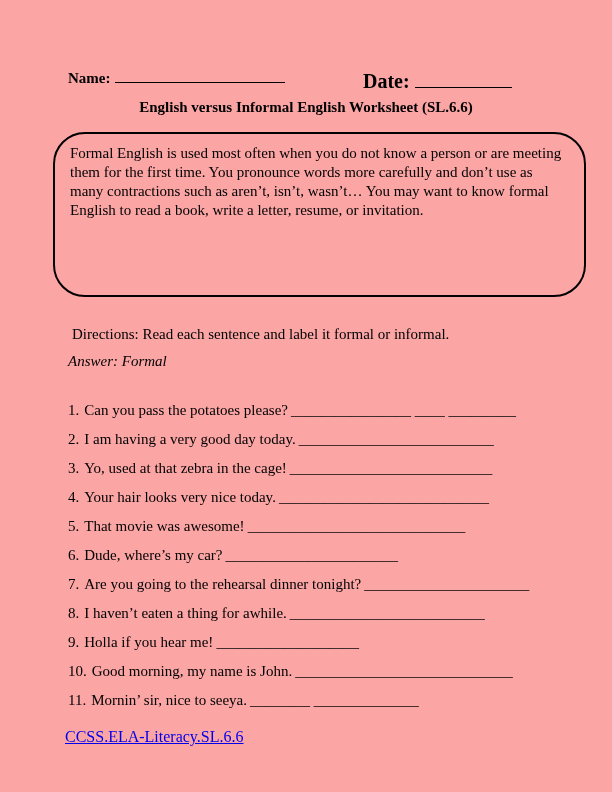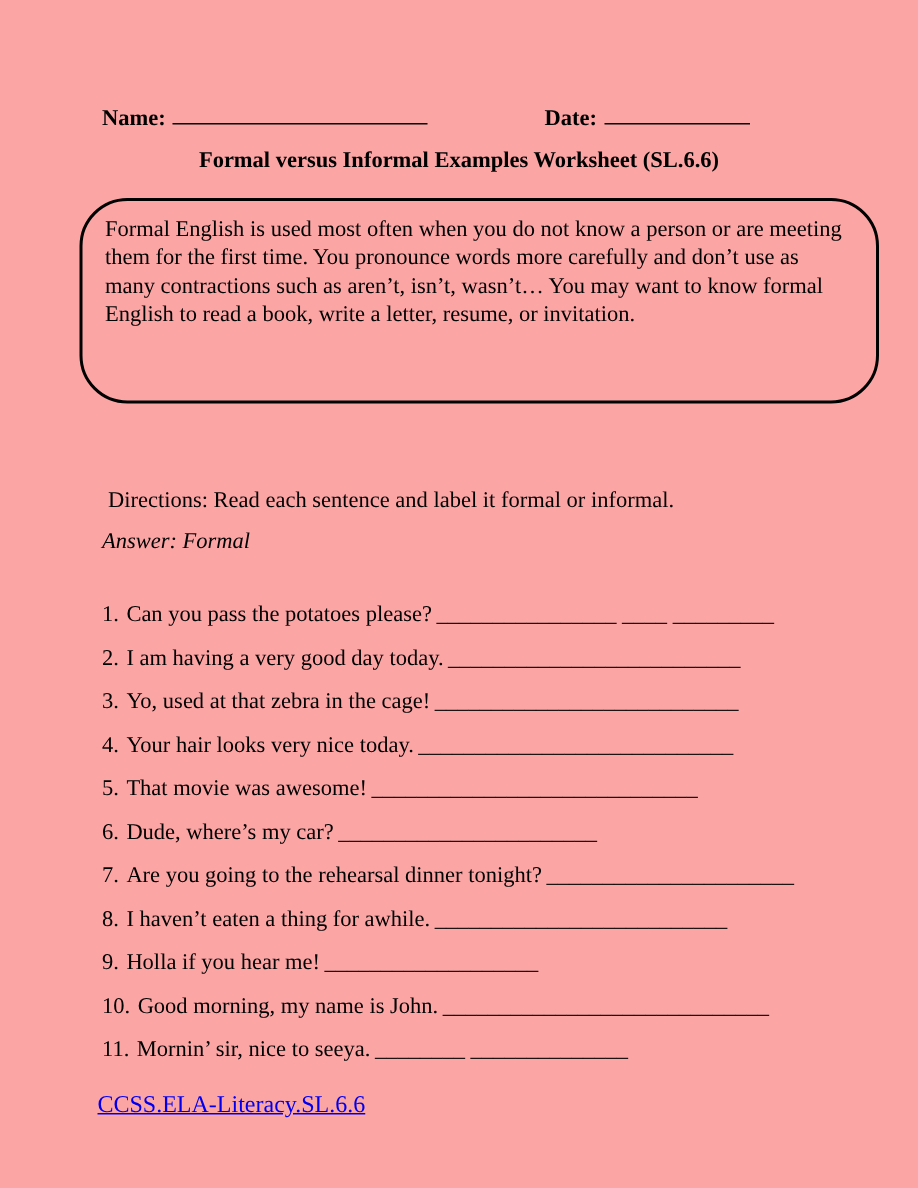--- a/index.html
+++ b/index.html
@@ -6,31 +6,31 @@
   html,body { background:#ffffff; }
   .page {
     position:relative;
     width:612px; height:792px;
     background:#fca5a5;
     font-family:"Liberation Serif", serif;
     color:#000000;
     overflow:hidden;
   }
   .hdr-name { position:absolute; left:68px; top:70px; font-size:15px; font-weight:bold; }
-  .hdr-date { position:absolute; left:363px; top:70px; font-size:15px; font-weight:bold; }
+  .hdr-date { position:absolute; left:363px; top:70px; font-size:20px; font-weight:bold; }
   .uline { display:inline-block; border-bottom:1.5px solid #000; height:13px; vertical-align:baseline; margin-left:5px; }
   .uline.name { width:170px; }
   .uline.date { width:97px; }
   .title {
     position:absolute; top:99px; left:0; width:612px;
     text-align:center; font-size:15px; font-weight:bold;
   }
   .infobox {
     position:absolute; left:53px; top:132px;
-    width:533px; height:137px;
+    width:533px; height:165px;
     border:2px solid #000000;
     border-radius:32px;
     padding:10px 15px 0 15px;
   }
   .infobox p {
     font-size:15px; line-height:19px;
     font-weight:normal;
   }
   .infobox p + p { margin-top:15px; }
   .directions { position:absolute; left:72px; top:326px; font-size:15px; }
@@ -52,21 +52,21 @@
 <div class="page">
 
   <div class="hdr-name">
     <span>Name:</span><span class="uline name"></span>
   </div>
 
   <div class="hdr-date">
     <span>Date:</span><span class="uline date"></span>
   </div>
 
-  <div class="title">Formal versus Informal Examples Worksheet (SL.6.6)</div>
+  <div class="title">English versus Informal English Worksheet (SL.6.6)</div>
 
   <div class="infobox">
     <p>Formal English is used most often when you do not know a person or are meeting them for the first time. You pronounce words more carefully and don’t use as many contractions such as aren’t, isn’t, wasn’t…  You may want to know formal English to read a book, write a letter, resume, or invitation.</p>
   </div>
 
   <div class="directions">Directions: Read each sentence and label it formal or informal.</div>
 
   <div class="example">
     <div>Answer: Formal</div>
   </div>

